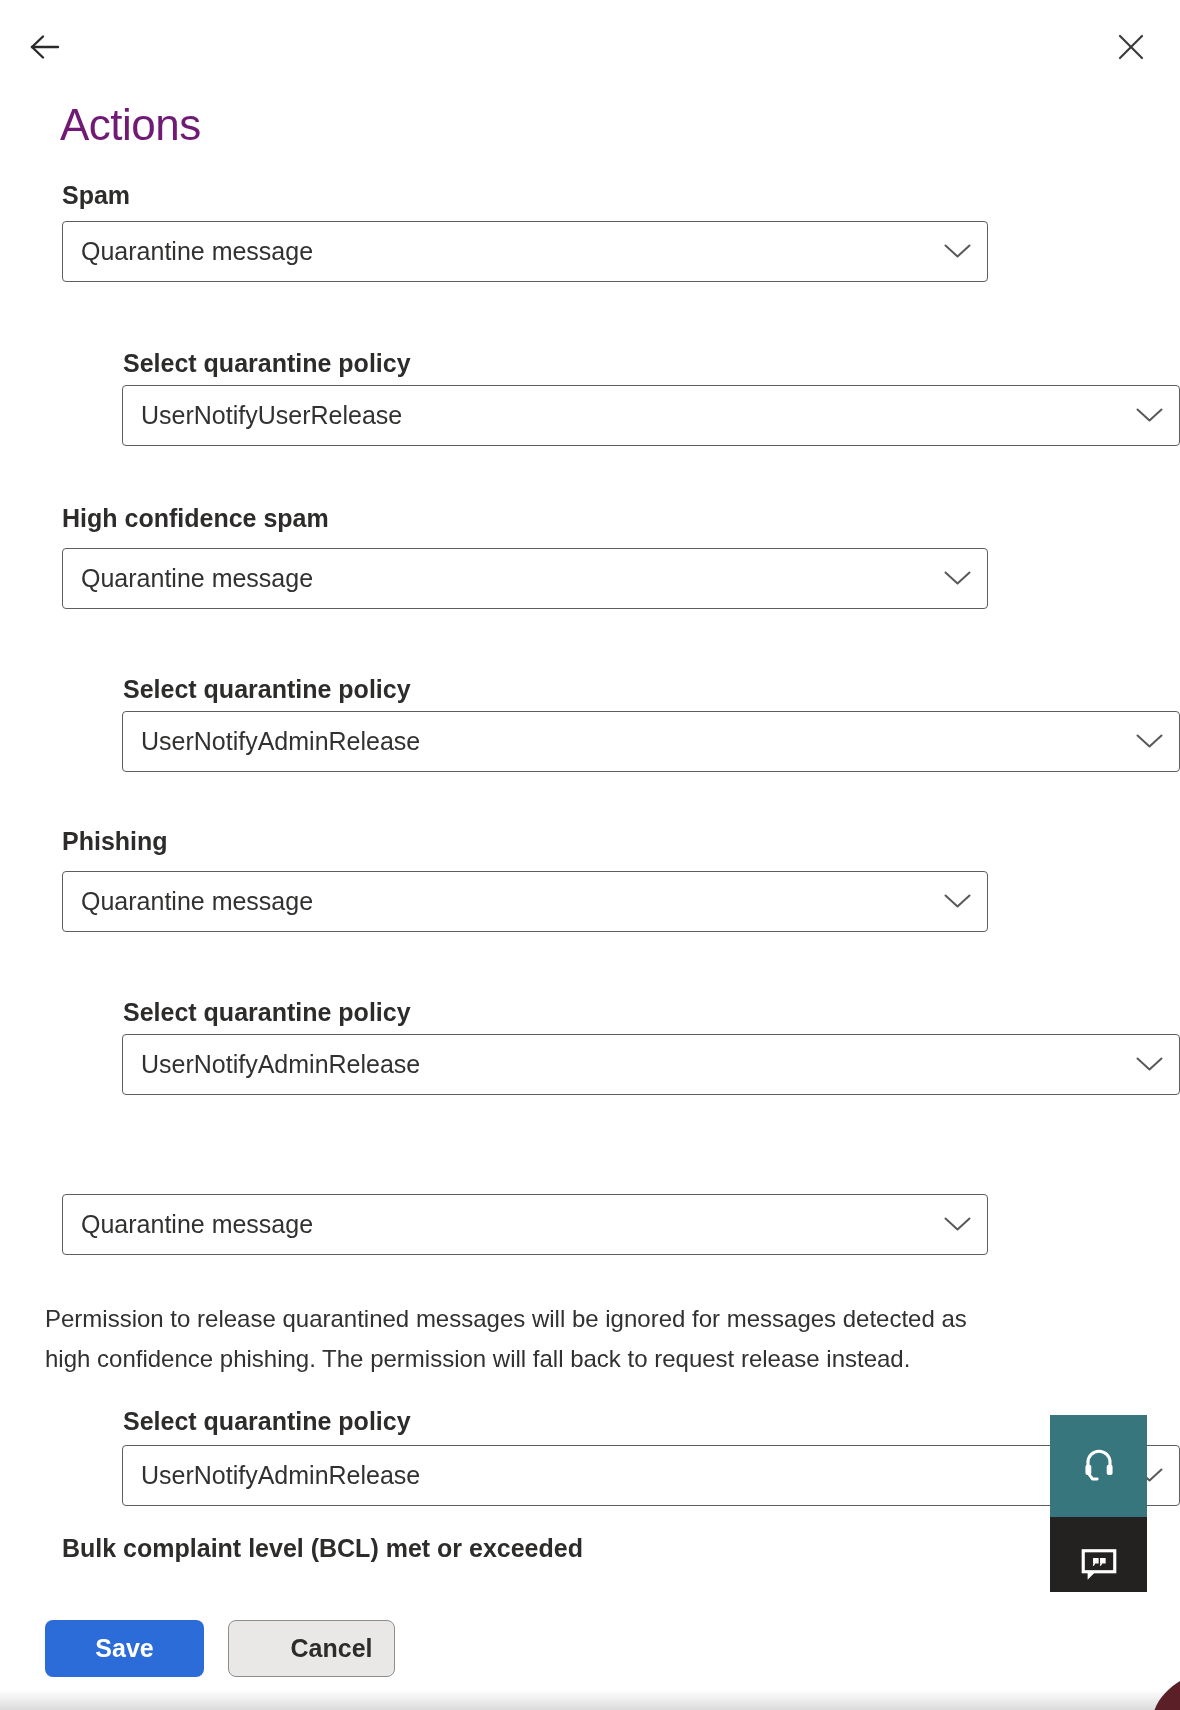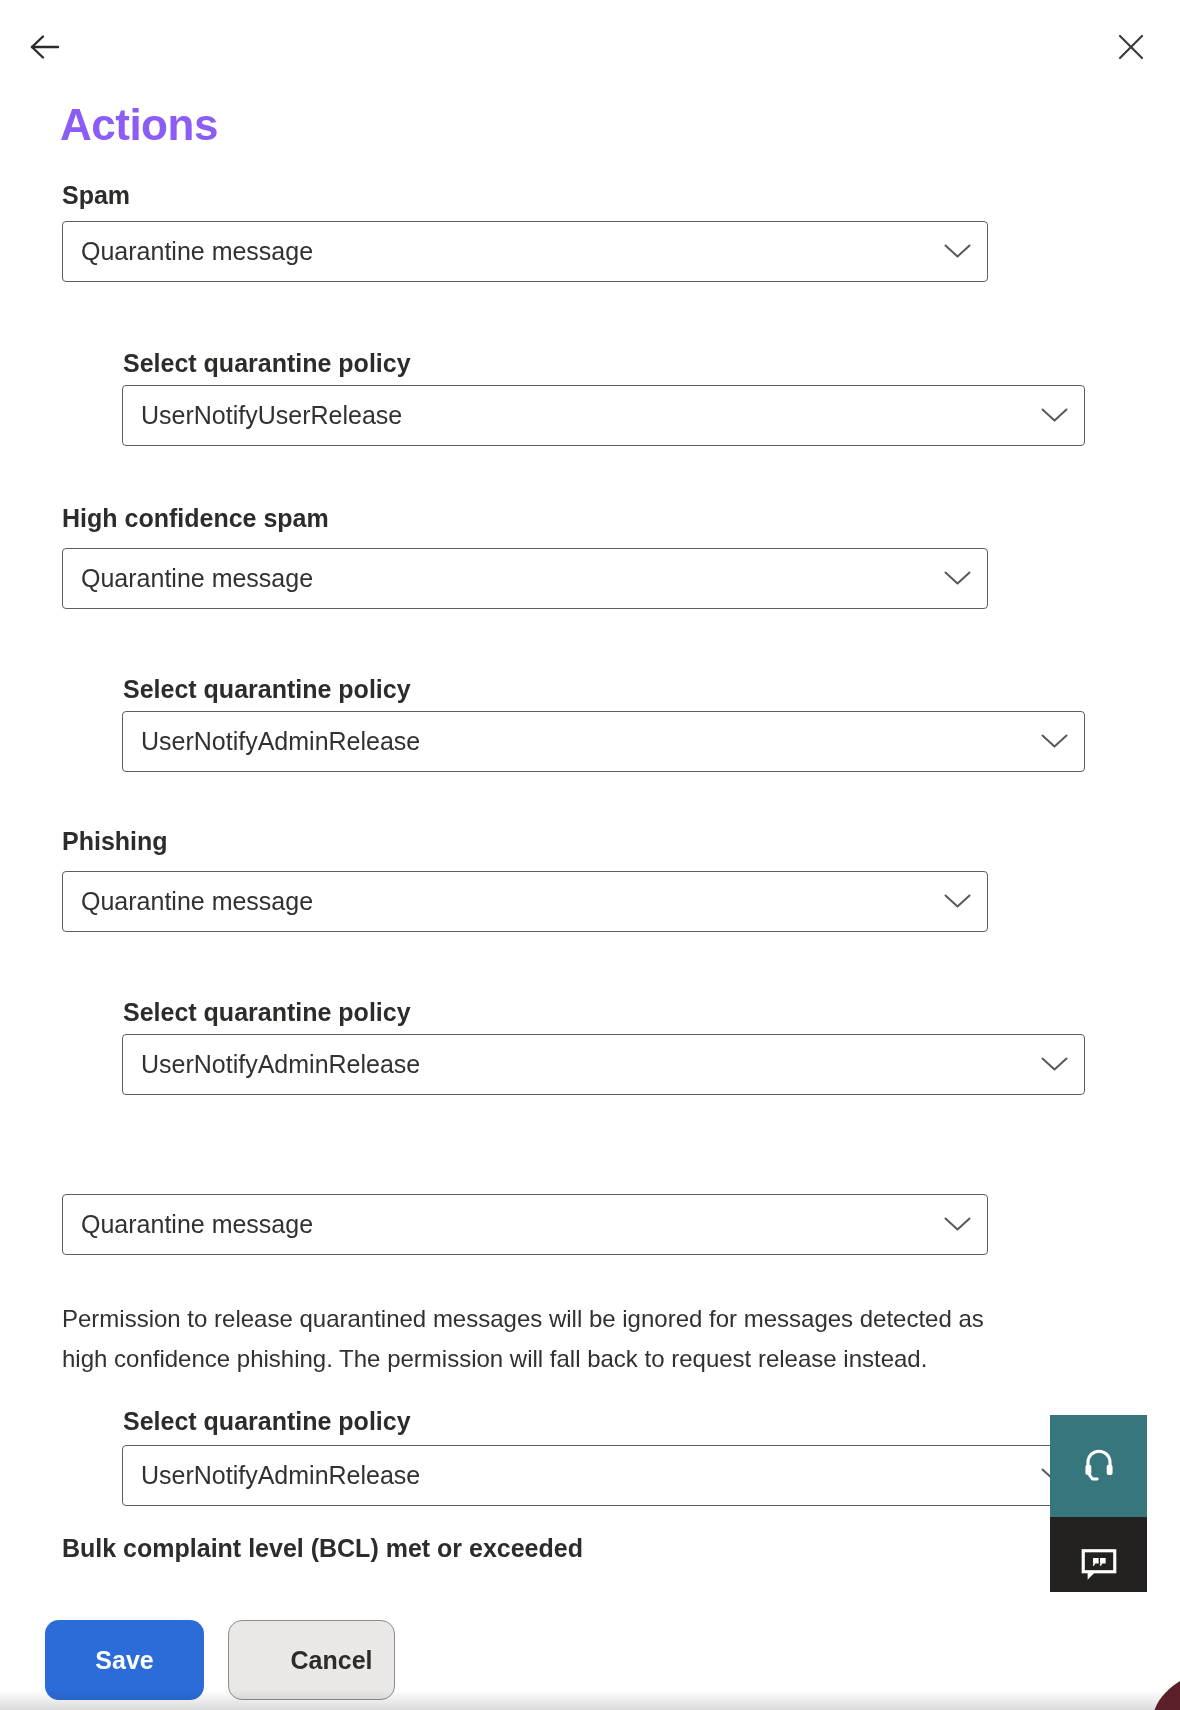--- a/index.html
+++ b/index.html
@@ -2,35 +2,35 @@
 <html><head>
 <meta charset="utf-8">
 <style>
   * { margin:0; padding:0; box-sizing:border-box; }
   html,body { background:#fff; }
   .panel {
     position:relative; width:1180px; height:1710px; overflow:hidden;
     background:#fff; font-family:"Liberation Sans", sans-serif; color:#323130;
   }
   .icon-btn { position:absolute; background:none; border:none; cursor:pointer; padding:0; line-height:0; }
-  .page-title { position:absolute; left:60px; top:100px; font-size:44px; font-weight:700; color:#8b5cf6; letter-spacing:-0.5px; }
+  .page-title { position:absolute; left:60px; top:100px; font-size:44px; font-weight:400; color:#701a75; letter-spacing:-0.5px; }
   .lbl { position:absolute; left:62px; font-size:25px; font-weight:700; color:#2d2c2b; line-height:32px; }
   .lbl.indent { left:123px;margin-top:8px; }
   .dd {
     position:absolute; left:62px; width:926px; height:61px;
     border:1.5px solid #605e5c; border-radius:4px; background:#fff;
     display:flex; align-items:center; padding:0 16px 0 18px; cursor:pointer;
   }
-  .dd.indent { left:122px; width:963px; }
+  .dd.indent { left:122px; width:1058px; }
   .dd-value { font-size:25px; color:#323130; white-space:nowrap; }
   .chev { margin-left:auto; line-height:0; }
-  .note { position:absolute; left:62px; top:1299px; font-size:24px; line-height:40px; color:#323130; }
+  .note { position:absolute; left:45px; top:1299px; font-size:24px; line-height:40px; color:#323130; }
   .clip-lbl { position:absolute; left:62px; top:1534px; font-size:25px; font-weight:700; color:#2d2c2b; }
   .footer { position:absolute; left:0; top:1592px; width:1180px; height:118px; background:#fff; }
-  .btn { position:absolute; top:28px; height:80px; border-radius:14px; font-family:"Liberation Sans",sans-serif;
+  .btn { position:absolute; top:28px; height:57px; border-radius:8px; font-family:"Liberation Sans",sans-serif;
          font-size:25px; font-weight:700; cursor:pointer; }
   .btn-save { left:45px; width:159px; background:#2b6cd8; border:none; color:#fff; }
   .btn-cancel { left:228px; width:167px; background:#e9e8e7; border:1px solid #8f8d8b; color:#2d2c2b;padding-left:40px; }
   .side-btn { position:absolute; left:1050px; width:97px; border:none; cursor:pointer;
               display:flex; align-items:center; justify-content:center; }
   .side-help { top:1415px; height:102px; background:#37767d; }
   .side-feedback { top:1517px; height:94px; background:#232221; }
   .bottom-shade { position:absolute; left:0; bottom:0; width:1180px; height:20px;
                   background:linear-gradient(to bottom, rgba(0,0,0,0), rgba(0,0,0,0.14)); pointer-events:none; }
   .corner-wedge { position:absolute; right:0; bottom:0; line-height:0; }

